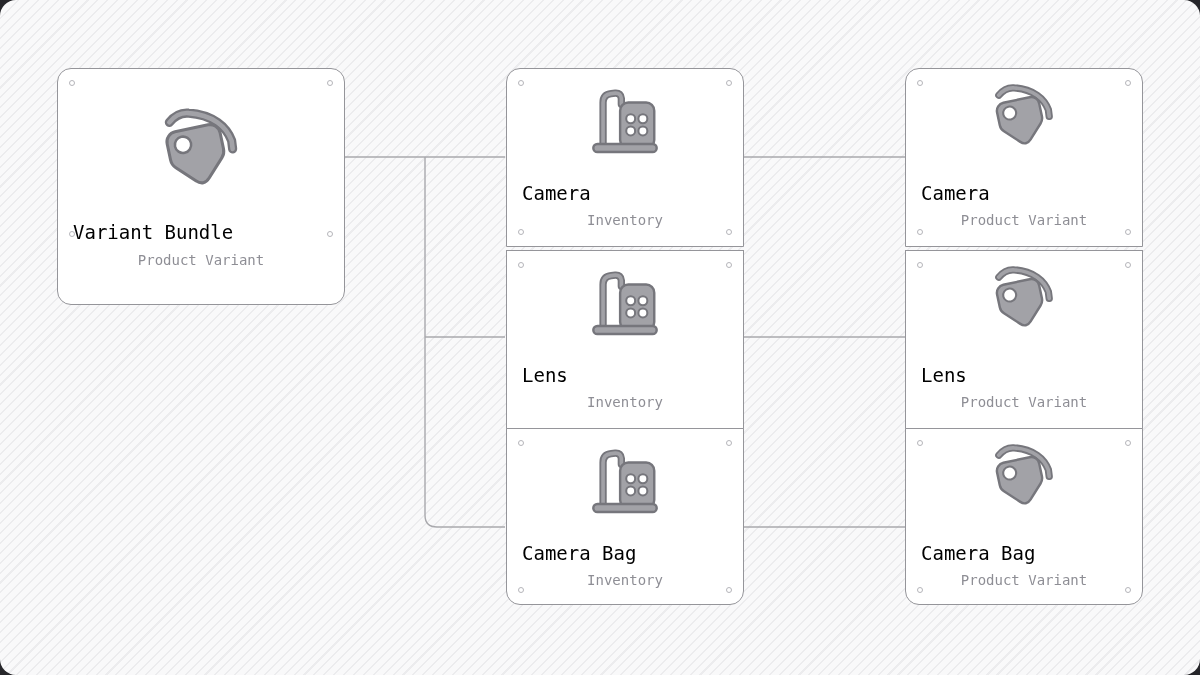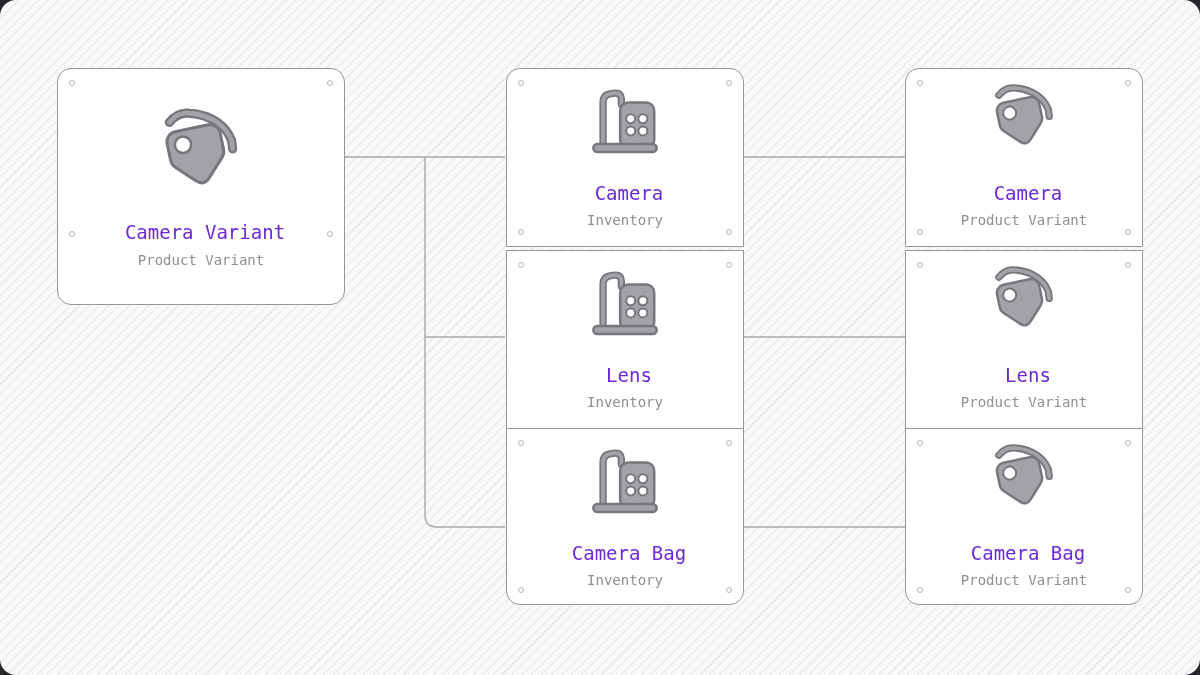--- a/index.html
+++ b/index.html
@@ -37,22 +37,22 @@
   .d-bl{left:11px;bottom:11px;} .d-br{right:11px;bottom:11px;}
   
   .bundle .d-bl{bottom:auto;top:162px;} .bundle .d-br{bottom:auto;top:162px;}
 
   .icon-wrap{position:absolute;left:50%;transform:translateX(-50%);}
   .stackcard .icon-wrap{top:14px;width:78px;height:78px;}
   .bundle   .icon-wrap{top:38px;width:98px;height:98px;}
   .icon-wrap svg{width:100%;height:100%;display:block;}
 
   .card-title{
-    position:absolute;left:4px;width:100%;text-align:center;
-    color:#6d28d9;font-size:19px;font-weight:500;line-height:24px;
+    position:absolute;left:15px;width:100%;
+    color:#000000;font-size:19px;font-weight:500;line-height:24px;
     white-space:nowrap;
   }
   .card-subtitle{
     position:absolute;left:0;width:100%;text-align:center;
     color:#8e8e95;font-size:14px;font-weight:400;line-height:20px;
     white-space:nowrap;
   }
   .stackcard .card-title{top:112px;}
   .stackcard .card-subtitle{top:141px;}
   .bundle .card-title{top:151px;}
@@ -111,21 +111,21 @@
   <div class="card single bundle">
     <span class="dot d-tl"></span>
     <span class="dot d-tr"></span>
     <span class="dot d-bl"></span>
     <span class="dot d-br"></span>
     <span class="icon-wrap">
         <svg>
           <use href="#icon-tag"></use>
         </svg>
       </span>
-    <div class="card-title">Camera Variant</div>
+    <div class="card-title">Variant Bundle</div>
     <div class="card-subtitle">Product Variant</div>
   </div>
 
   <div class="card stackcard col-inv row1 top">
     <span class="dot d-tl"></span>
     <span class="dot d-tr"></span>
     <span class="dot d-bl"></span>
     <span class="dot d-br"></span>
     <span class="icon-wrap">
         <svg>

